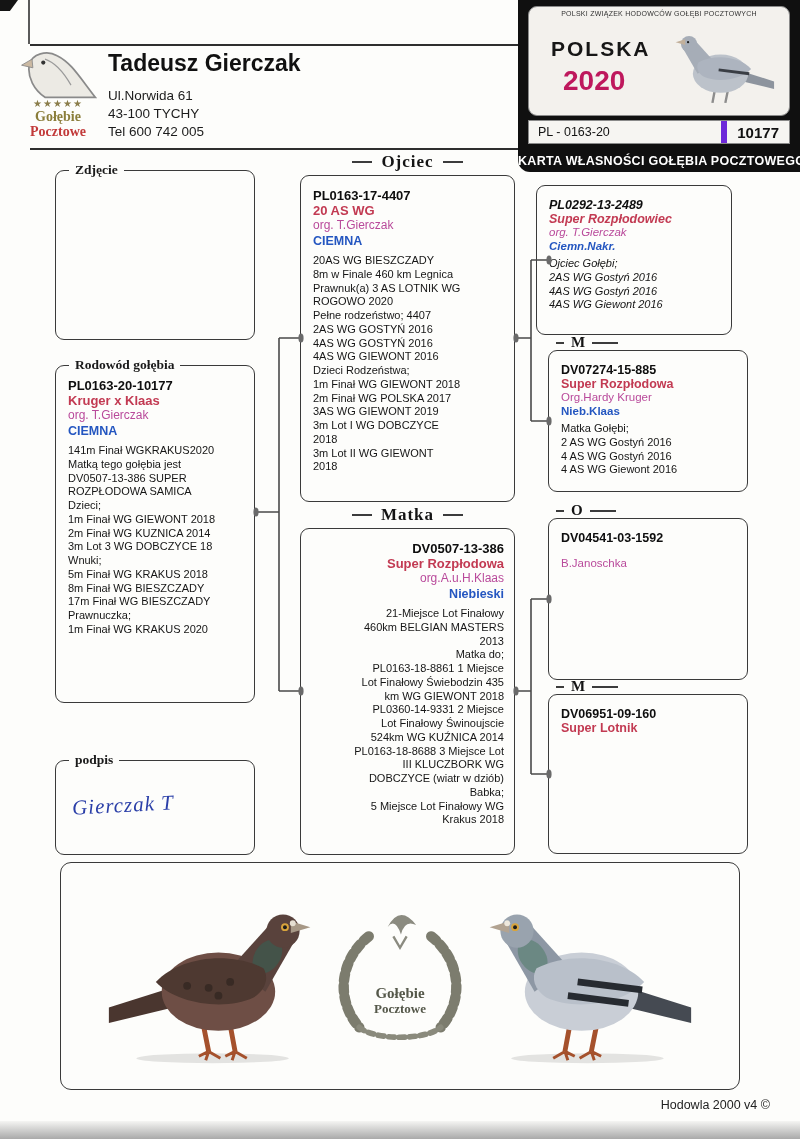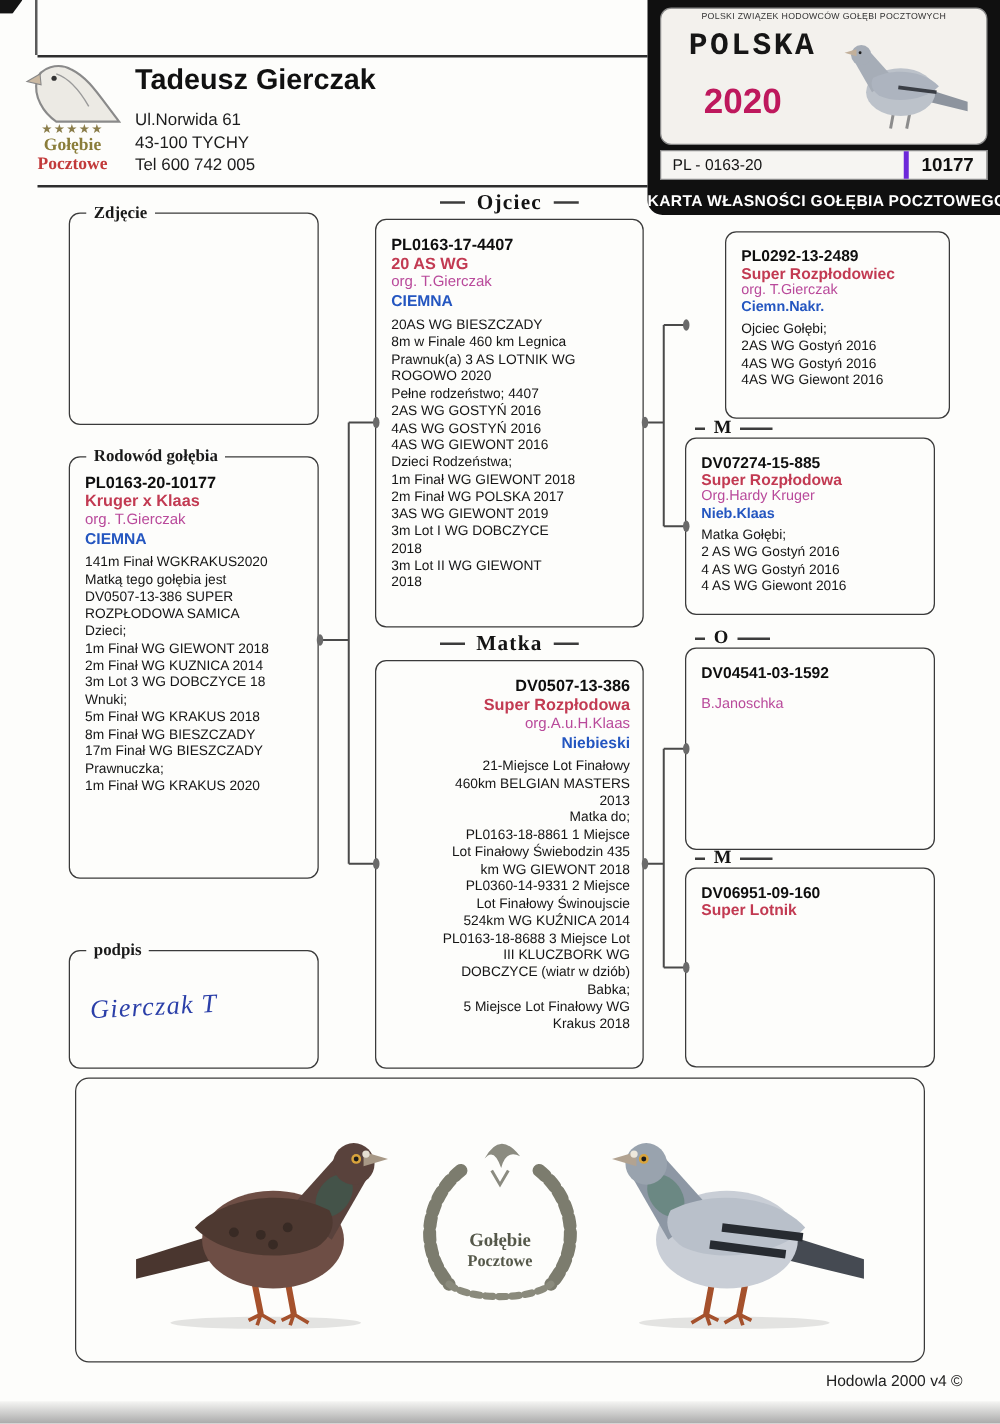--- a/index.html
+++ b/index.html
@@ -27,27 +27,27 @@
   .addr { position:absolute; left:108px; font-size:13.5px; color:#1c1c1c; }
   .addr1 { top:88px; } .addr2 { top:106px; } .addr3 { top:124px; }
 
   
   .stamp { position:absolute; left:518px; top:0; width:282px; height:172px; background:#101010;
     border-radius:0 0 0 12px; }
   .stamp-panel { position:absolute; left:10px; top:6px; width:262px; height:110px; background:#f3f1ed;
     border:1px solid #8a8a8a; border-radius:9px; overflow:hidden; }
   .stamp-fed { position:absolute; left:0; top:3px; width:100%; text-align:center; font-size:7px;
     letter-spacing:.25px; color:#333; white-space:nowrap; }
-  .stamp-country { position:absolute; left:22px; top:15px; font-size:25px; font-weight:bold; letter-spacing:2px; color:#161616;font-family:Liberation Mono, monospace; }
+  .stamp-country { position:absolute; left:22px; top:30px; font-size:21px; font-weight:bold; letter-spacing:2px; color:#161616; }
   .stamp-year { position:absolute; left:34px; top:58px; font-size:28px; font-weight:bold; color:#be185d; }
   .stamp-pigeon { position:absolute; right:2px; top:18px; }
   .stamp-ringrow { position:absolute; left:10px; top:120px; width:262px; height:24px; background:#f6f5f2;
     border:1px solid #8a8a8a; display:flex; align-items:center; }
   .stamp-ringcode { flex:1; padding-left:9px; font-size:12.5px; color:#141414; }
-  .stamp-serial { padding:0 10px; font-size:15px; font-weight:bold; color:#111; border-left:4px solid #6d28d9;
+  .stamp-serial { padding:0 10px; font-size:15px; font-weight:bold; color:#111; border-left:6px solid #6d28d9;
     height:100%; display:flex; align-items:center; }
   .stamp-cardtitle { position:absolute; left:0; bottom:4px; width:100%; text-align:center; color:#fff;
     font-weight:bold; font-size:12.5px; letter-spacing:.3px; white-space:nowrap; }
 
   
   .box { position:absolute; border:1.7px solid #3a3a3a; border-radius:9px; background:transparent; }
   .box-label { position:absolute; top:-9px; left:13px; background:#fdfdfb; padding:0 6px;
     font-family:"Liberation Serif",serif; font-weight:bold; font-size:13.5px; color:#1a1a1a; }
   .pad { padding:12px 10px 8px 12px; }
   .ring { font-weight:bold; font-size:13px; color:#0e0e0e; }
@@ -219,21 +219,21 @@
 Lot Finałowy Świnoujscie
 524km WG KUŹNICA 2014
 PL0163-18-8688 3 Miejsce Lot
 III KLUCZBORK WG
 DOBCZYCE (wiatr w dziób)
 Babka;
 5 Miejsce Lot Finałowy WG
 Krakus 2018</div>
   </div>
 
-  <div class="box pad gp gp-0" style="left:580px; top:185px; width:180px; height:150px;">
+  <div class="box pad gp gp-0" style="left:536px; top:185px; width:196px; height:150px;font-style:italic;">
     <div class="ring">PL0292-13-2489</div>
     <div class="red field">Super Rozpłodowiec</div>
     <div class="pink field gp-origin">org. T.Gierczak</div>
     <div class="blue field">Ciemn.Nakr.</div>
     <div class="lines">Ojciec Gołębi;
 2AS WG Gostyń 2016
 4AS WG Gostyń 2016
 4AS WG Giewont 2016</div>
   </div>
 

